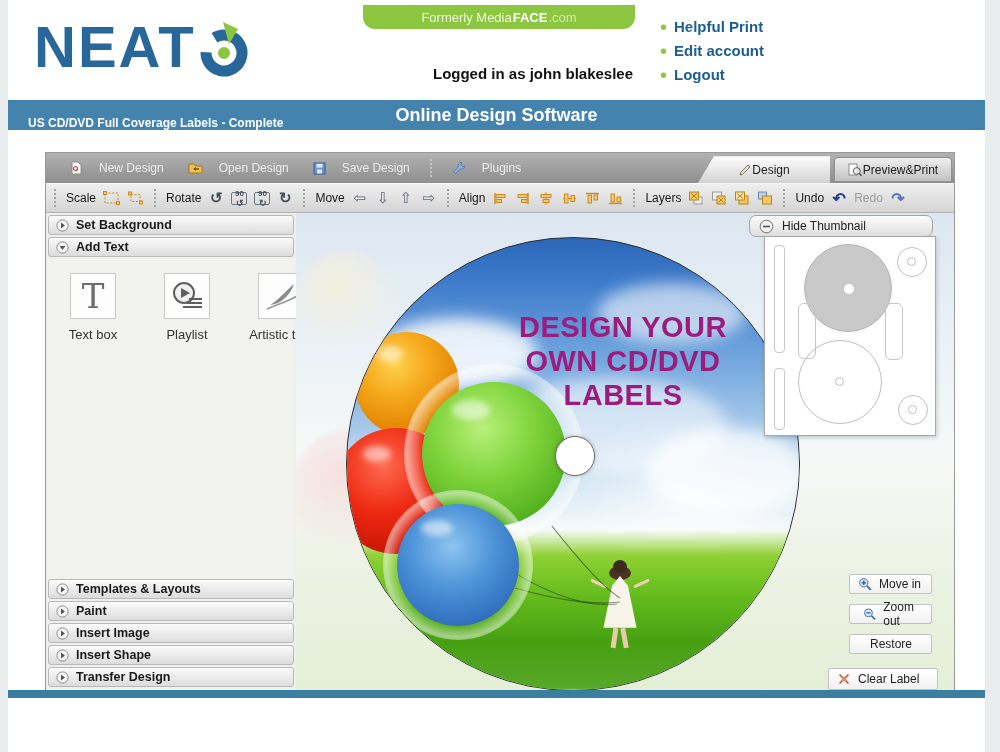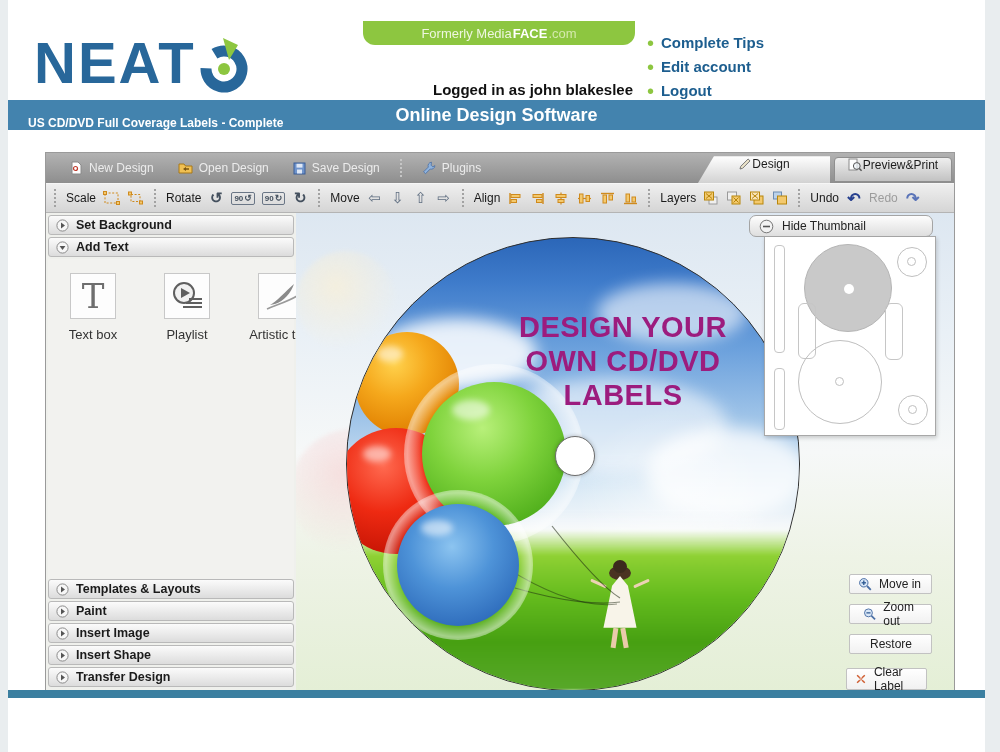--- a/index.html
+++ b/index.html
@@ -3,21 +3,21 @@
 <meta charset="utf-8">
 <style>
   * { box-sizing: border-box; margin: 0; padding: 0; }
   html,body { width:1000px; height:752px; }
   body { font-family:"Liberation Sans", sans-serif; background:#fff; position:relative; overflow:hidden; }
   .edge { position:absolute; top:0; bottom:0; background:#e9edef; z-index:50; }
   .edge.left { left:0; width:8px; }
   .edge.right { left:985px; width:15px; }
 
   
-  .header { position:absolute; left:8px; top:16px; width:774px; height:100px; background:#fff;border-radius:31px; }
+  .header { position:absolute; left:8px; top:0; width:774px; height:100px; background:#fff;border-radius:31px; }
   .logo { position:absolute; left:26px; top:16px; display:flex; align-items:center; cursor:pointer; }
   .logo-prefix { font-size:58px; font-weight:bold; color:#28679a; letter-spacing:2px; line-height:1; }
   .logo-omark { margin-left:1px; margin-top:4px; }
   .banner { position:absolute; left:355px; top:5px; width:272px; height:24px; background:#8dc640;
             border-radius:0 0 12px 12px; display:flex; align-items:center; justify-content:center;
             font-size:13px; color:#eef6df; }
   .banner b { color:#ffffff; margin:0 1px; }
   .banner .dim { color:#d5e9ad; }
   .login-status { position:absolute; left:340px; top:65px; width:370px; text-align:center;
                   font-size:15px; font-weight:bold; color:#111; }
@@ -31,44 +31,44 @@
   .subheader .product { position:absolute; left:20px; top:8px; line-height:30px; color:#fff;
                         font-size:12px; font-weight:bold; }
   .subheader .title { position:absolute; left:0; right:0; top:0; text-align:center; line-height:30px;
                       color:#fff; font-size:18px; font-weight:bold; }
 
   
   .app { position:absolute; left:45px; top:152px; width:910px; height:540px; border:1px solid #9a9a9a; }
 
   .menubar { position:relative; height:30px; background:linear-gradient(#b2b2b2,#8e8e8e);
              display:flex; align-items:center; padding-left:12px; }
-  .menu-item { display:flex; align-items:center; gap:6px; color:#ececec; font-size:12px;
+  .menu-item { display:flex; align-items:center; gap:16px; color:#ececec; font-size:12px;
                padding:17px 12px; height:100%; cursor:pointer; }
   .menu-sep { width:2px; height:18px; border-left:2px dotted #c6c6c6; margin:0 8px; }
   .tabs { position:absolute; right:2px; top:3px; bottom:0; display:flex; align-items:flex-end; }
-  .tab { display:flex; align-items:flex-start; justify-content:center; font-size:12px;
+  .tab { display:flex; align-items:center; justify-content:center; font-size:12px;
          color:#1c1c1c; cursor:pointer; }
   .tab.active { width:132px; height:27px; background:linear-gradient(#fdfdfd,#d2d2d2);
                 clip-path:polygon(16px 0, 100% 0, 100% 100%, 0 100%); border-top:1px solid #e9e9e9; }
   .tab.inactive { width:118px; height:25px; margin-left:4px; margin-bottom:1px;
                   background:linear-gradient(#efefef,#c2c2c2); border:1px solid #8f8f8f; border-radius:4px 4px 0 0; }
 
   .toolbar { height:30px; background:linear-gradient(#efefef,#d5d5d5); border-top:1px solid #f6f6f6;
              border-bottom:1px solid #b4b4b4; display:flex; align-items:center; padding-left:6px; }
   .tsep { width:3px; height:18px; border-left:2px dotted #a2a2a2; margin:0 9px 0 2px; }
   .tgroup { display:flex; align-items:center; gap:7px; margin-right:8px; }
   .tlabel { font-size:12px; color:#1a1a1a; }
   .tlabel.disabled { color:#9c9c9c; }
   .tbtn { display:flex; align-items:center; justify-content:center; cursor:pointer; min-width:16px; }
   .glyph-move { font-size:15px; color:#5f6e80; }
   .glyph-undo { font-size:16px; font-weight:bold; color:#27408f; }
   .glyph-redo { font-size:16px; font-weight:bold; color:#5a74b8; }
   .glyph-rot  { font-size:15px; font-weight:bold; color:#44505e; }
   .rot90 { display:flex; align-items:center; border:1px solid #6a7686; border-radius:2px;
-           font-size:8px; font-weight:bold; color:#44505e; padding:0 2px; height:13px; }
+           font-size:8px; font-weight:bold; color:#44505e; padding:0 2px; height:13px;flex-direction:column; }
   .rot90 .mini { font-size:9px; margin-left:1px; }
 
   
   .workspace { position:relative; height:478px; }
   .sidebar { position:absolute; left:0; top:0; bottom:0; width:250px; background:#eff0ec;
              display:flex; flex-direction:column; padding:2px; }
   .panel-h { height:20px; margin-bottom:2px; border:1px solid #b9b9b9; border-radius:3px;
              background:linear-gradient(#fbfbfb,#dcdcdc); display:flex; align-items:center;
              gap:7px; padding-left:7px; cursor:pointer; flex:0 0 auto; }
   .panel-h .plabel { font-size:12.5px; font-weight:bold; color:#1b1b1b; }
@@ -175,21 +175,21 @@
   </div>
   <div class="banner">
     <span>Formerly Media</span>
       <b>FACE</b>
       <span class="dim">.com</span>
   </div>
   <div class="login-status">Logged in as john blakeslee</div>
   <ul class="quick-links">
     <li>
       <span class="bullet">•</span>
-      <span class="lbl">Complete Tips</span>
+      <span class="lbl">Helpful Print</span>
     </li>
     <li>
       <span class="bullet">•</span>
       <span class="lbl">Edit account</span>
     </li>
     <li>
       <span class="bullet">•</span>
       <span class="lbl">Logout</span>
     </li>
   </ul>
@@ -548,21 +548,21 @@
         <svg width="14" height="14" viewBox="0 0 14 14">
           <circle cx="5.8" cy="5.8" r="4.2" fill="#d8e6f6" stroke="#4a6fa5"></circle>
           <line x1="3.6" y1="5.8" x2="8" y2="5.8" stroke="#2c5790" stroke-width="1.3"></line>
           <line x1="9" y1="9" x2="12.8" y2="12.8" stroke="#4a6fa5" stroke-width="1.8"></line>
         </svg>
         <span>Zoom out</span>
       </div>
       <div class="act-btn center" style="left:553px;top:421px;width:83px;">
         <span>Restore</span>
       </div>
-      <div class="act-btn" style="left:550px;top:455px;width:81px;height:22px;">
+      <div class="act-btn" style="left:532px;top:455px;width:110px;height:22px;">
         <svg width="14" height="14" viewBox="0 0 14 14">
           <path d="M2.5 2.5 L5.6 5.6 M11.5 2.5 L8.4 5.6 M2.5 11.5 L5.6 8.4 M11.5 11.5 L8.4 8.4" stroke="#cf5b2e" stroke-width="1.7" fill="none"></path>
           <rect x="5.9" y="5.9" width="2.2" height="2.2" transform="rotate(45 7 7)" fill="none" stroke="#cf5b2e" stroke-width="1"></rect>
         </svg>
         <span>Clear Label</span>
       </div>
     </div>
   </div>
 </div>
 

